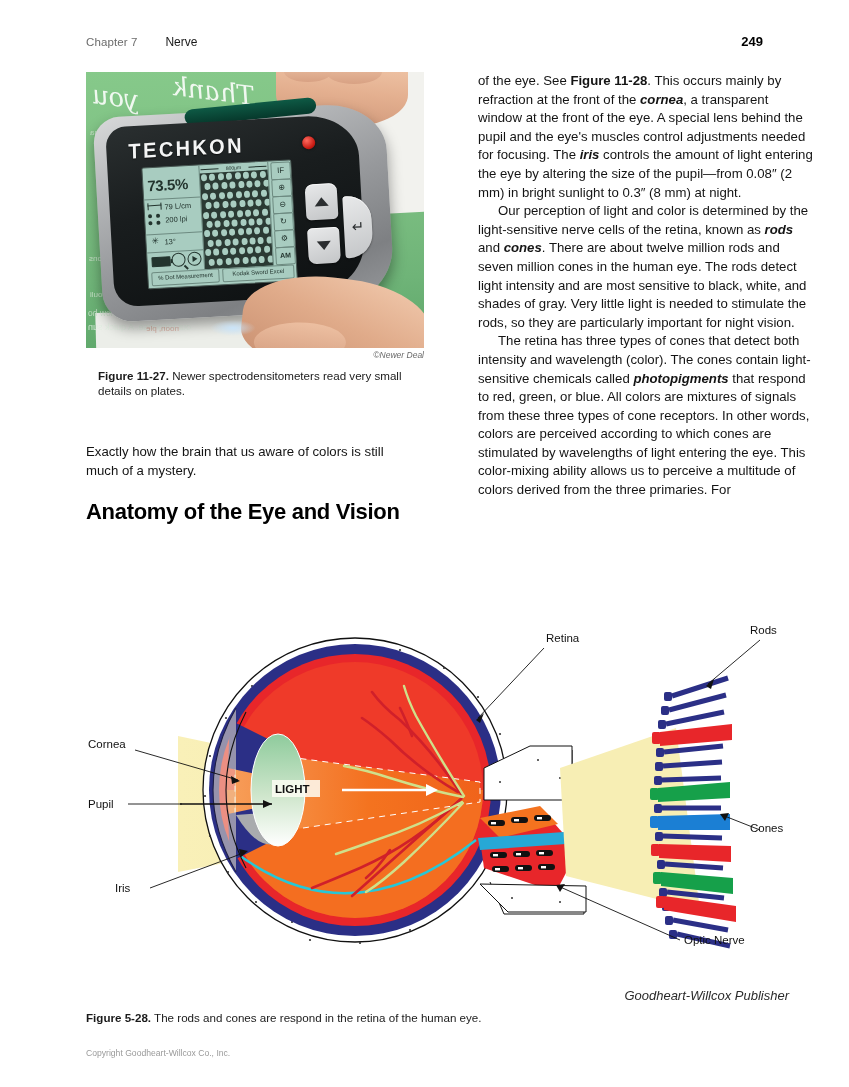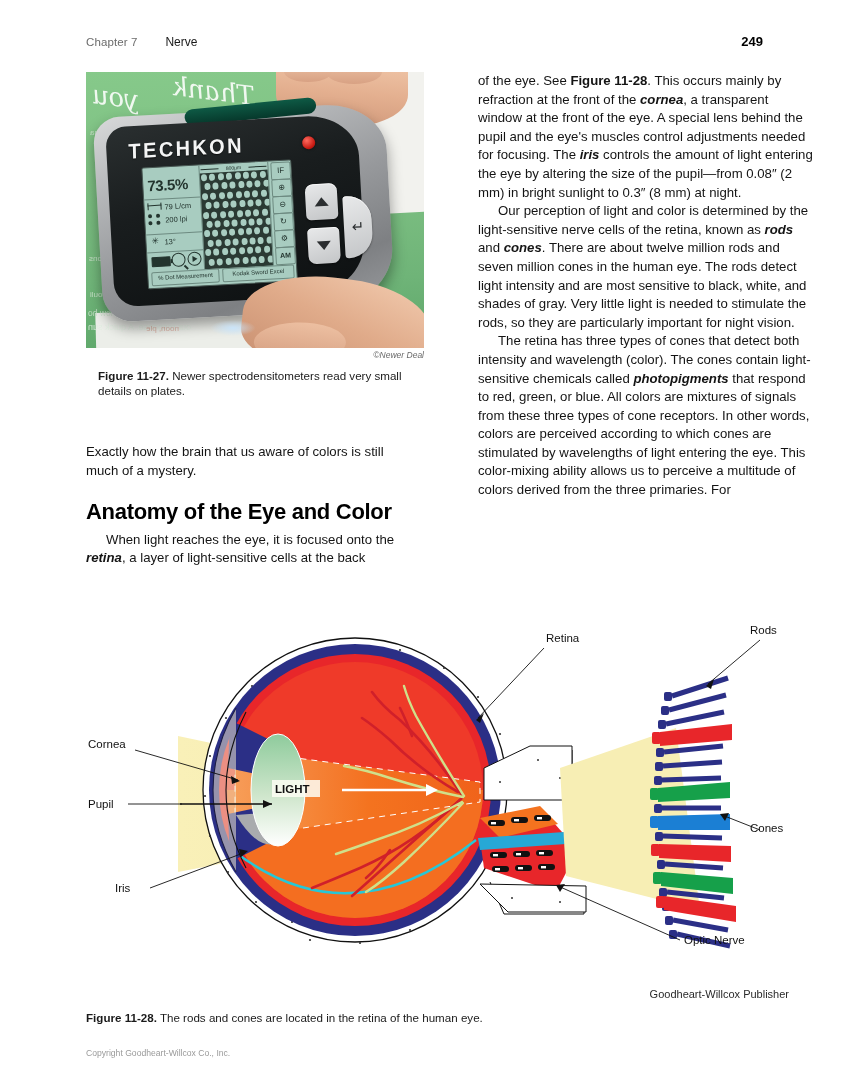--- a/index.html
+++ b/index.html
@@ -346,21 +346,22 @@
     font-size: 11.6px;
     line-height: 15px;
     color: #1a1a1a;
   }
   .cap27 { position: absolute; left: 86px; top: 368px; width: 335px; margin-left: 12px; }
   .credit-fig {
     position: absolute;
     left: 86px; top: 988px;
     width: 703px;
     text-align: right;
-    font-size: 11px;
+    font-size: 13px;
+    font-style: italic;
     color: #2a2a2a;
   }
   .cap28 { position: absolute; left: 86px; top: 1010px; width: 640px; }
   .copyright {
     position: absolute;
     left: 86px; top: 1048px;
     font-size: 8.6px;
     color: #9a9a9a;
   }
 
@@ -560,22 +561,21 @@
 <div class="caption cap27">
   <span class="bld">Figure 11-27.</span>
   <span>Newer spectrodensitometers read very small details on plates.</span>
 </div>
 
 <div class="col left" style="top:443px;">
   <p>Exactly how the brain that us aware of colors is still much of a mystery.</p>
 </div>
 
 <div class="col left" style="top:503px;">
-  <h2 class="section">Anatomy of the Eye and Color</h2>
-  <p class="ind"><span>When light reaches the eye, it is focused onto the </span><span class="bit">retina</span><span>, a layer of light-sensitive cells at the back</span></p>
+  <h2 class="section">Anatomy of the Eye and Vision</h2>
 </div>
 
 <div class="col right">
   <p><span>of the eye. See </span><span class="bld">Figure 11-28</span><span>. This occurs mainly by refraction at the front of the </span><span class="bit">cornea</span><span>, a transparent window at the front of the eye. A special lens behind the pupil and the eye's muscles control adjustments needed for focusing. The </span><span class="bit">iris</span><span> controls the amount of light entering the eye by altering the size of the pupil—from 0.08″ (2 mm) in bright sunlight to 0.3″ (8 mm) at night.</span></p>
   <p class="ind"><span>Our perception of light and color is determined by the light-sensitive nerve cells of the retina, known as </span><span class="bit">rods</span><span> and </span><span class="bit">cones</span><span>. There are about twelve million rods and seven million cones in the human eye. The rods detect light intensity and are most sensitive to black, white, and shades of gray. Very little light is needed to stimulate the rods, so they are particularly important for night vision.</span></p>
   <p class="ind"><span>The retina has three types of cones that detect both intensity and wavelength (color). The cones contain light-sensitive chemicals called </span><span class="bit">photopigments</span><span> that respond to red, green, or blue. All colors are mixtures of signals from these three types of cone receptors. In other words, colors are perceived according to which cones are stimulated by wavelengths of light entering the eye. This color-mixing ability allows us to perceive a multitude of colors derived from the three primaries. For</span></p>
 </div>
 
 <div class="figwrap">
 <svg width="740" height="390" viewBox="0 0 740 390" xmlns="http://www.w3.org/2000/svg">
@@ -811,17 +811,17 @@
 
   <line x1="620" y1="340" x2="498" y2="286" stroke="#111" stroke-width="0.9"></line>
   <polygon points="496,285 505,284 500,292" fill="#111"></polygon>
   <text class="dlabel" x="624" y="344">Optic Nerve</text>
 </svg>
 </div>
 
 <div class="credit-fig">Goodheart-Willcox Publisher</div>
 
 <div class="caption cap28">
-  <span class="bld">Figure 11-28.</span>
-  <span>The rods and cones are located in the retina of the human eye.</span>
+  <span class="bld">Figure 5-28.</span>
+  <span>The rods and cones are respond in the retina of the human eye.</span>
 </div>
 
 <div class="copyright">Copyright Goodheart-Willcox Co., Inc.</div>
 
 </body></html>

